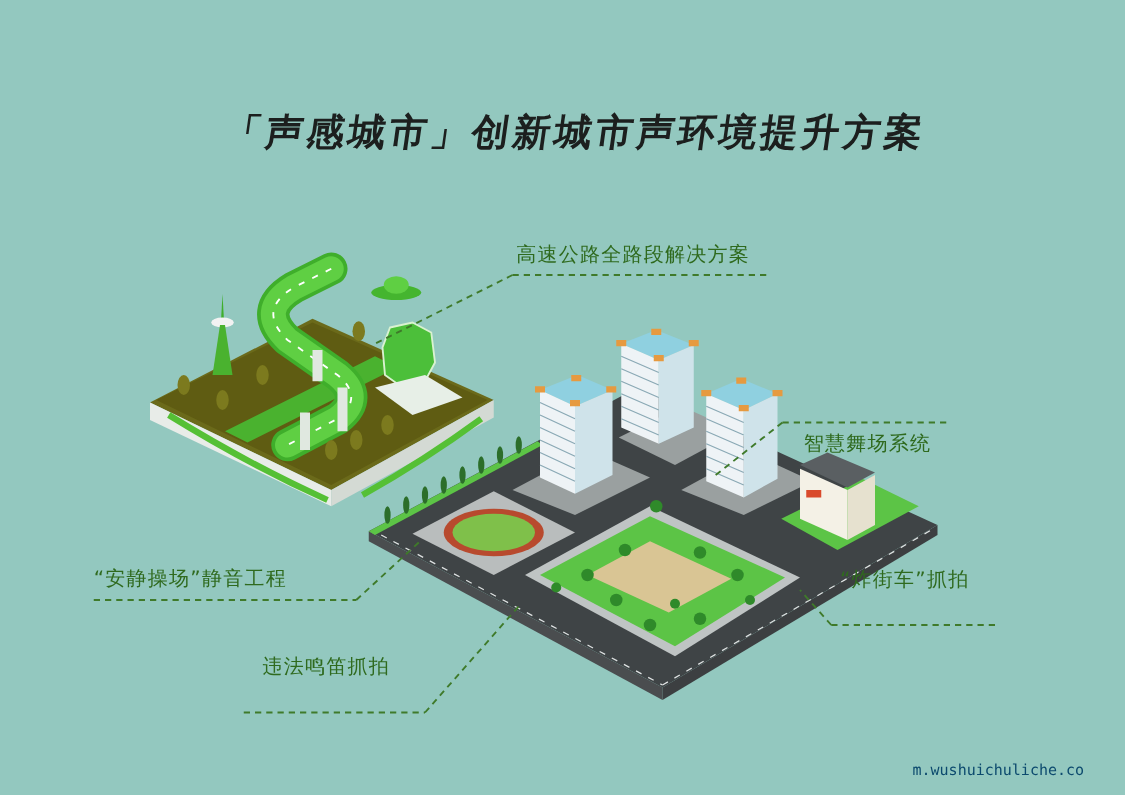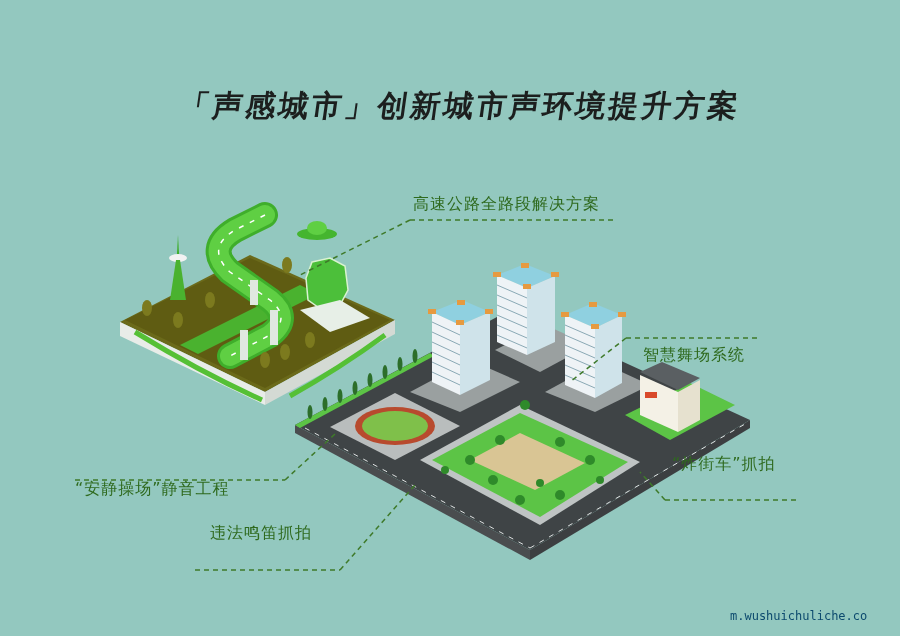--- a/index.html
+++ b/index.html
@@ -159,17 +159,17 @@
     <path d="M285,480 L335,434"></path>
     <path d="M665,500 L800,500"></path>
     <path d="M665,500 L640,472"></path>
     <path d="M195,570 L340,570"></path>
     <path d="M340,570 L415,485"></path>
   </g>
 </svg>
 
 <div class="label" style="left:413px;top:194px;">高速公路全路段解决方案</div>
 <div class="label" style="left:643px;top:321px;margin-top:24px;">智慧舞场系统</div>
-<div class="label" style="left:75px;top:479px;">“安静操场”静音工程</div>
+<div class="label" style="left:75px;top:453px;">“安静操场”静音工程</div>
 <div class="label" style="left:672px;top:454px;">“炸街车”抓拍</div>
 <div class="label" style="left:210px;top:523px;">违法鸣笛抓拍</div>
 
 <div class="watermark">m.wushuichuliche.co</div>
 
 </body></html>

